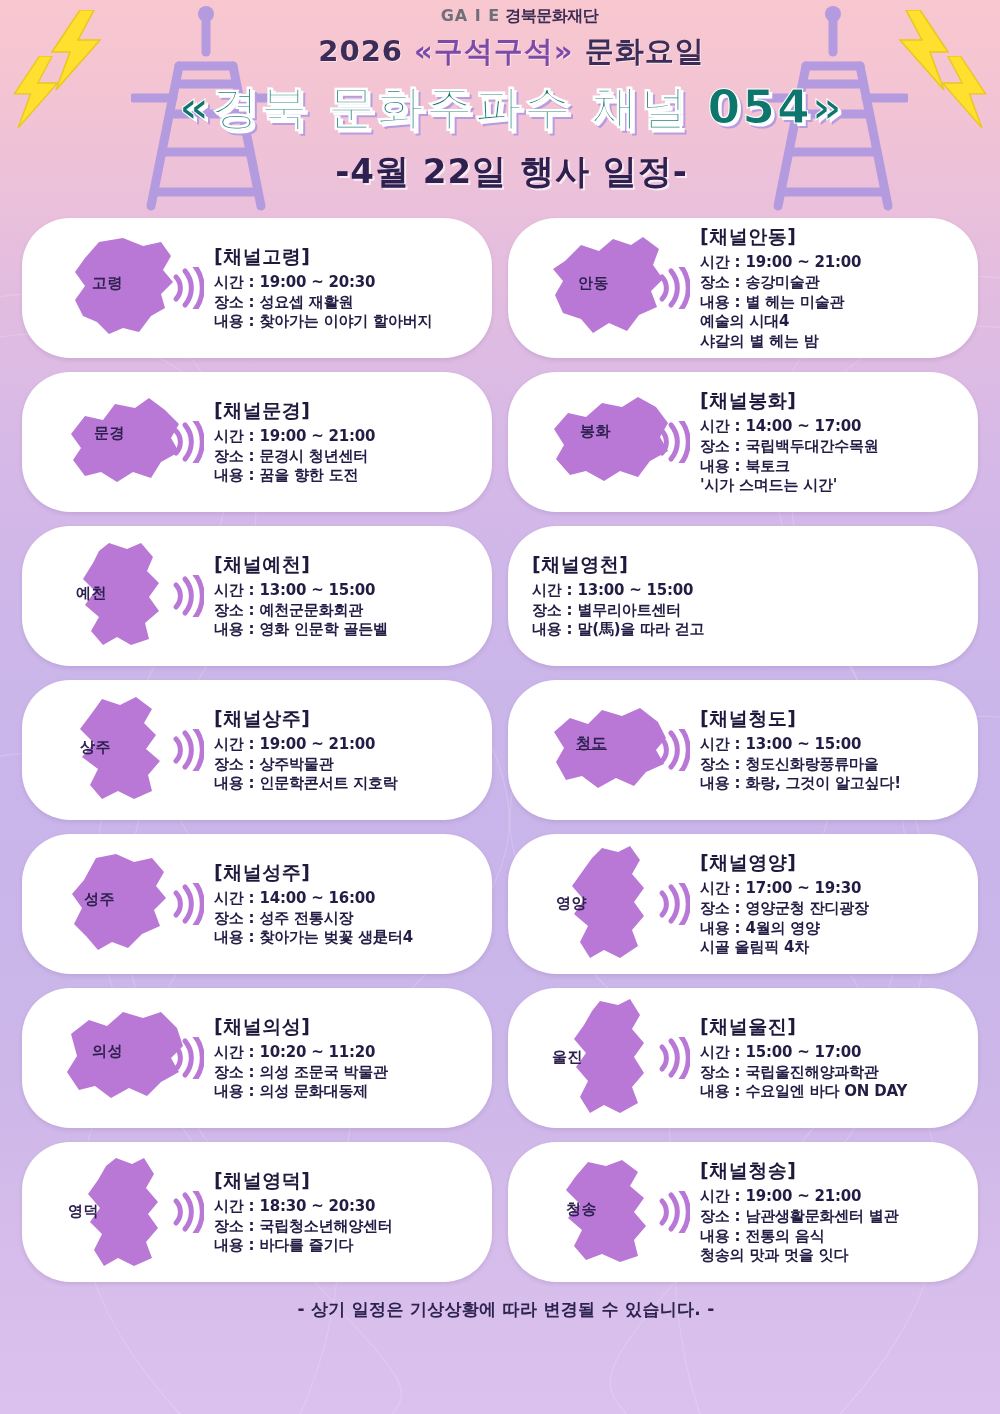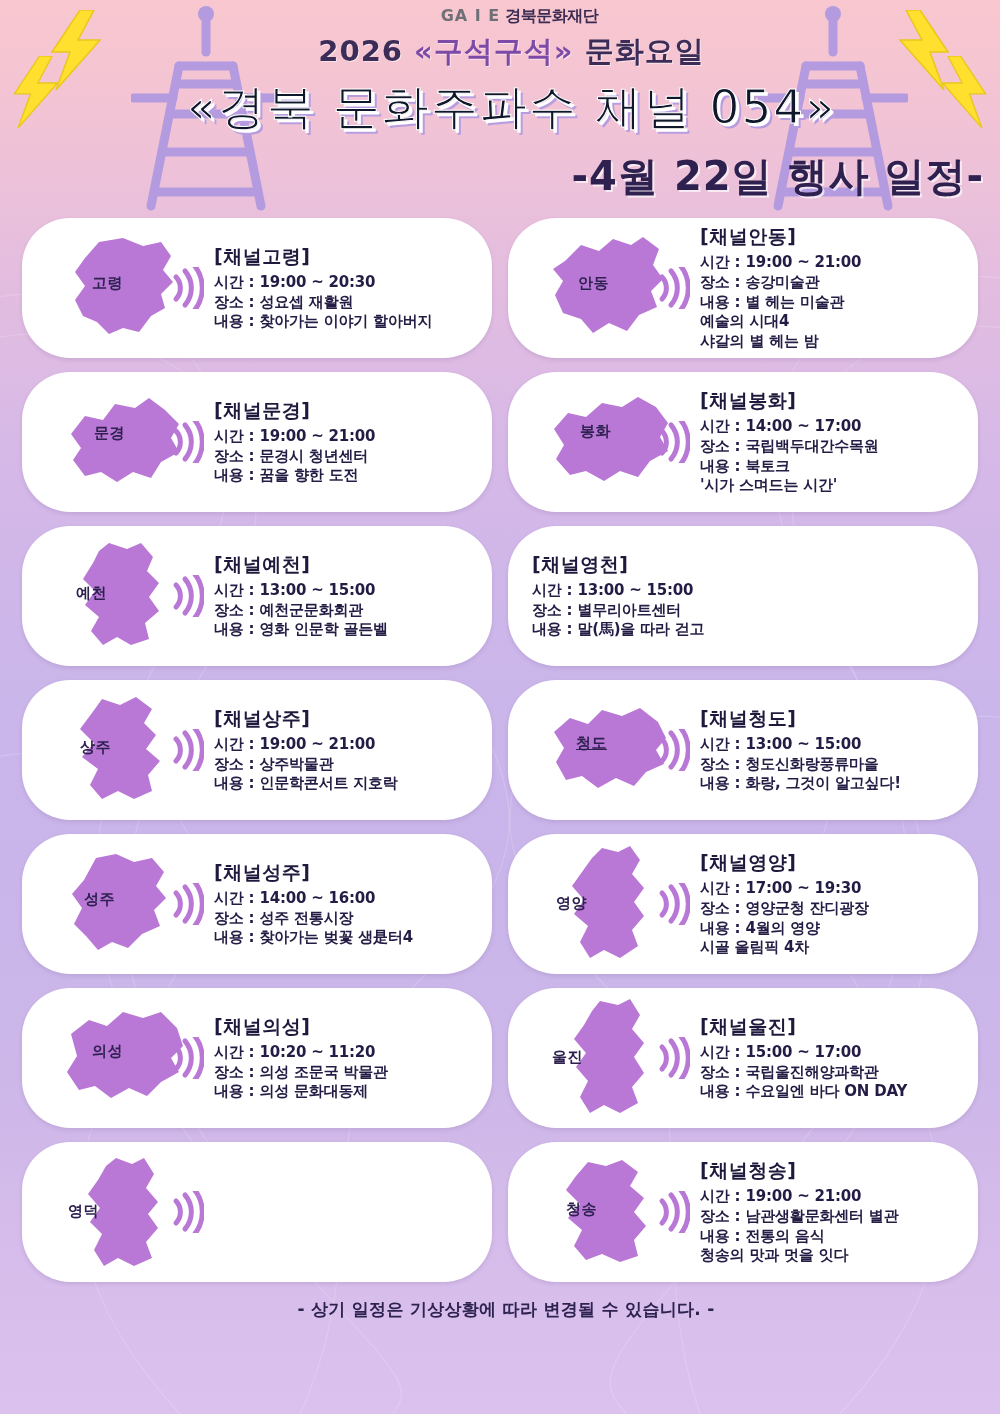--- a/index.html
+++ b/index.html
@@ -41,31 +41,30 @@
   .logo .gray { color: #6f6f78; }
 
   .title-wrap { position: absolute; left: 0; right: 16px; top: 32px; text-align: center; }
   .title-line1 {
     font-size: 29px; font-weight: bold; color: #3b2d58;
     letter-spacing: 1px; text-shadow: 1px 1px 0 #ffffff88;
   }
   .title-line1 .accent { color: #7d4aa8; }
   .title-line2 {
     margin-top: 4px;
-    font-size: 47px; font-weight: normal; color: #0f172a;
+    font-size: 47px; font-weight: bold; color: #0f766e;
     letter-spacing: 2px;
     -webkit-text-stroke: 1px #ffffff;
     text-shadow: 3px 3px 0 #ffffff, 5px 5px 0 #b79de0;
   }
   .title-line3 {
     margin-top: 10px;
-    font-size: 40px; font-weight: bold; color: #2e2150;
+    font-size: 34px; font-weight: bold; color: #2e2150;
     letter-spacing: 1px;
     text-shadow: 2px 2px 0 #ffffffaa;
-    text-align: right;
   }
 
   
   .tower { position: absolute; top: 6px; }
   .tower.left { left: 92px; }
   .tower.right { right: 92px; }
 
   
   .grid {
     position: relative;
@@ -462,20 +461,26 @@
       </svg>
       <span class="region-label" style="left:28px; top:52px;">영덕</span>
       <svg class="wifi" width="34" height="42" viewBox="0 0 34 42">
         <g fill="none" stroke="#b977d6" stroke-width="5" stroke-linecap="round">
           <path d="M6 10 A 16 16 0 0 1 6 32"></path>
           <path d="M15 4 A 26 26 0 0 1 15 38"></path>
           <path d="M24 -2 A 36 36 0 0 1 24 44"></path>
         </g>
       </svg>
     </div>
+    <div class="card-right">
+      <div class="ch-title">[채널영덕]</div>
+      <div class="ch-line">시간 : 18:30 ~ 20:30</div>
+      <div class="ch-line">장소 : 국립청소년해양센터</div>
+      <div class="ch-line">내용 : 바다를 즐기다</div>
+    </div>
   </section>
 
   <section class="card">
     <div class="card-left">
       <svg class="map-svg" width="112" height="108" viewBox="0 0 112 108">
         <path fill="#b977d6" d="M34 4 L52 8 L68 2 L84 14 L76 28 L90 40 L80 54 L92 68 L80 82 L84 98 L66 104 L48 96 L32 102 L20 88 L28 72 L14 60 L26 46 L12 32 L22 18 Z"></path>
       </svg>
       <span class="region-label" style="left:40px; top:50px;">청송</span>
       <svg class="wifi" width="34" height="42" viewBox="0 0 34 42">
         <g fill="none" stroke="#b977d6" stroke-width="5" stroke-linecap="round">

